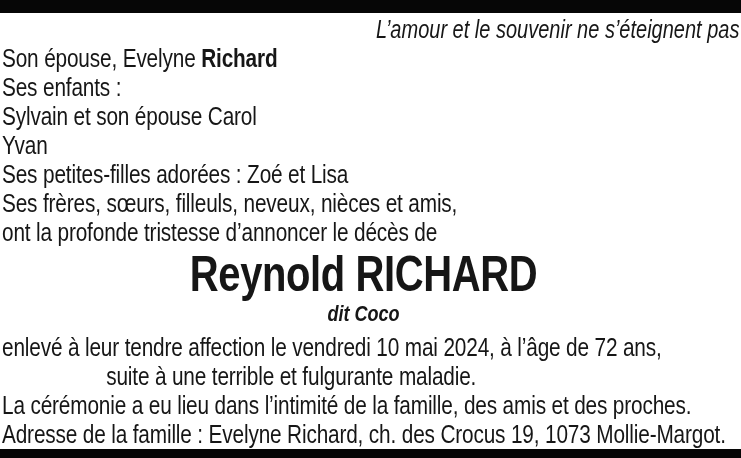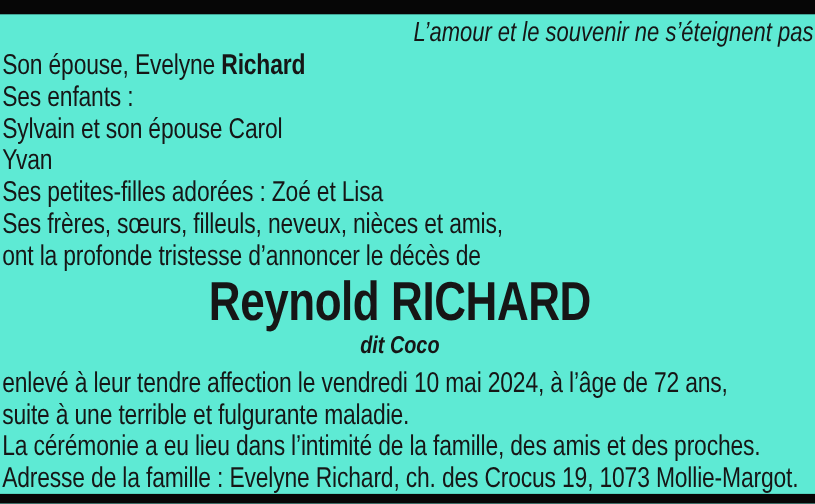--- a/index.html
+++ b/index.html
@@ -1,20 +1,20 @@
 <!DOCTYPE html>
 <html><head>
 <meta charset="utf-8">
 <style>
   html, body { margin: 0; padding: 0; background: #888; }
   .page {
     position: relative;
     width: 741px;
     height: 458px;
-    background: #5eead4;
+    background: #ffffff;
     overflow: hidden;
     font-family: "Liberation Sans", sans-serif;
     color: #161616;
   }
   .rule {
     position: absolute;
     left: 0;
     width: 741px;
     background: #060606;
   }
@@ -61,21 +61,21 @@
   .nickname {
     font-size: 22px;
     line-height: 25px;
     font-style: italic;
     font-weight: 600;
     text-align: center;
     white-space: nowrap;
     transform: scaleX(0.82);
     transform-origin: 50% 50%;
   }
-  .details { margin-top: 7px; }
+  .details { margin-top: 7px; text-align: center; }
 </style>
 </head>
 <body>
 
 <div class="page">
 
   <div class="rule rule-top"></div>
 
   <div class="epitaph">L’amour et le souvenir ne s’éteignent pas</div>
 

